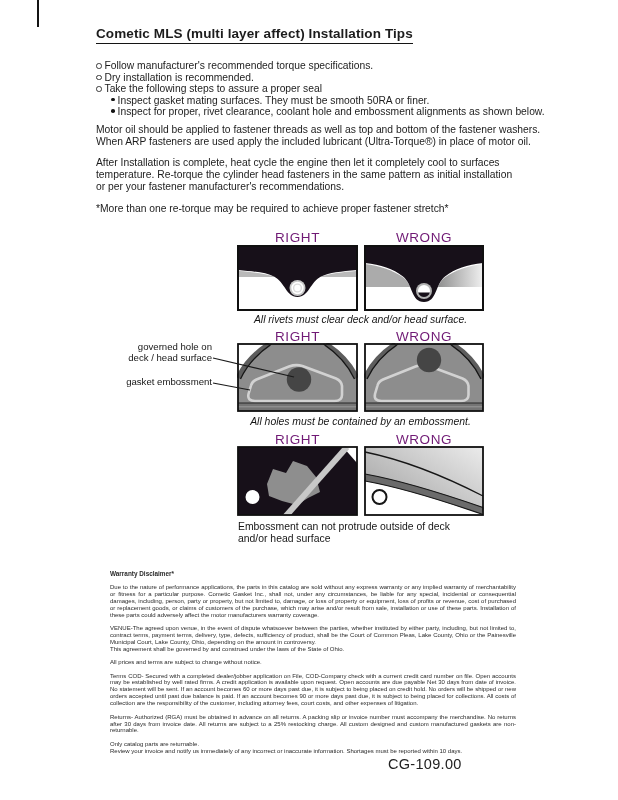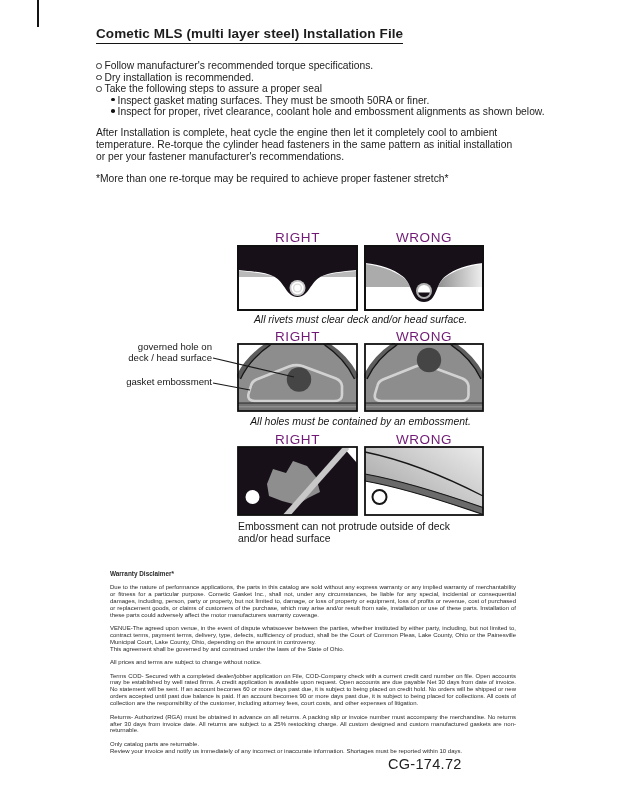--- a/index.html
+++ b/index.html
@@ -51,21 +51,21 @@
   .disc-p.tight { margin-bottom:0; }
   .page-num { font-size:14.5px; color:#222222; letter-spacing:0.3px; }
   .reg-mark { width:2px; height:27px; background:#141414; }
 </style>
 </head>
 <body>
 
 <div class="abs reg-mark" style="left:37px; top:0;"></div>
 
 <div class="abs" id="text-col">
-  <div class="doc-title">Cometic MLS (multi layer steel) Installation File</div>
+  <div class="doc-title">Cometic MLS (multi layer affect) Installation Tips</div>
 
   <div class="bullets" style="padding-left:7px;">
     <div class="b-row">
       <span class="b-circ"></span>
       <span>Follow manufacturer's recommended torque specifications.</span>
     </div>
     <div class="b-row">
       <span class="b-circ"></span>
       <span>Dry installation is recommended.</span>
     </div>
@@ -77,23 +77,27 @@
       <span class="b-dot"></span>
       <span>Inspect gasket mating surfaces.  They must be smooth 50RA or finer.</span>
     </div>
     <div class="b-row">
       <span class="b-dot"></span>
       <span>Inspect for proper, rivet clearance, coolant hole and embossment alignments as shown below.</span>
     </div>
   </div>
 
 
+  <div class="para">
+    <div class="ln">Motor oil should be applied to fastener threads as well as top and bottom of the fastener washers.</div>
+    <div class="ln">When ARP fasteners are used apply the included lubricant (Ultra-Torque®) in place of motor oil.</div>
+  </div>
 
   <div class="para" style="margin-top:9px;">
-    <div class="ln">After Installation is complete, heat cycle the engine then let it completely cool to ambient</div>
+    <div class="ln">After Installation is complete, heat cycle the engine then let it completely cool to surfaces</div>
     <div class="ln">temperature. Re-torque the cylinder head fasteners in the same pattern as initial installation</div>
     <div class="ln">or per your fastener manufacturer's recommendations.</div>
   </div>
 
   <div class="note">*More than one re-torque may be required to achieve proper fastener stretch*</div>
 </div>
 
 <div class="abs rw-label" style="left:237px; top:230px; width:121px;">RIGHT</div>
 <div class="abs rw-label" style="left:364px; top:230px; width:120px;">WRONG</div>
 
@@ -215,13 +219,13 @@
   <div class="disc-p">Due to the nature of performance applications, the parts in this catalog are sold without any express warranty or any implied warranty of merchantability or fitness for a particular purpose.  Cometic Gasket Inc., shall not, under any circumstances, be liable for any special, incidental or consequential damages, including, person, party or property, but not limited to, damage, or loss of property or equipment, loss of profits or revenue, cost of purchased or replacement goods, or claims of customers of the purchase, which may arise and/or result from sale, installation or use of these parts.  Installation of these parts could adversely affect the motor manufacturers warranty coverage.</div>
   <div class="disc-p tight">VENUE-The agreed upon venue, in the event of dispute whatsoever between the parties, whether instituted by either party, including, but not limited to, contract terms, payment terms, delivery, type, defects, sufficiency of product, shall be the Court of Common Pleas, Lake County, Ohio or the Painesville Municipal Court, Lake County, Ohio, depending on the amount in controversy.</div>
   <div class="disc-p">This agreement shall be governed by and construed under the laws of the State of Ohio.</div>
   <div class="disc-p">All prices and terms are subject to change without notice.</div>
   <div class="disc-p">Terms COD- Secured with a completed dealer/jobber application on File, COD-Company check with a current credit card number on file.  Open accounts may be established by well rated firms.  A credit application is available upon request.  Open accounts are due payable Net 30 days from date of invoice.  No statement will be sent.  If an account becomes 60 or more days past due, it is subject to being placed on credit hold.  No orders will be shipped or new orders accepted until past due balance is paid.  If an account becomes 90 or more days past due, it is subject to being placed for collections.  All costs of collection are the responsibility of the customer, including attorney fees, court costs, and other expenses of litigation.</div>
   <div class="disc-p">Returns- Authorized (RGA) must be obtained in advance on all returns.  A packing slip or invoice number must accompany the merchandise.  No returns after 30 days from invoice date.  All returns are subject to a 25% restocking charge.  All custom designed and custom manufactured gaskets are non-returnable.</div>
   <div class="disc-p tight">Only catalog parts are returnable.</div>
   <div class="disc-p">Review your invoice and notify us immediately of any incorrect or inaccurate information.  Shortages must be reported within 10 days.</div>
 </div>
 
-<div class="abs page-num" style="left:388px; top:756px;">CG-174.72</div>
+<div class="abs page-num" style="left:388px; top:756px;">CG-109.00</div>
 
 </body></html>

